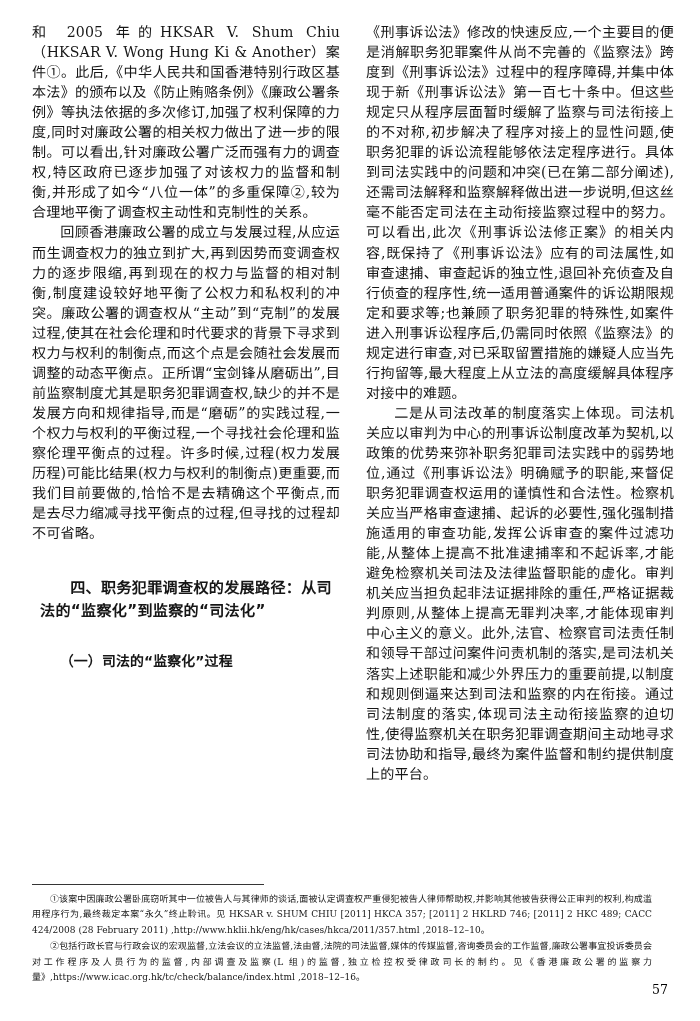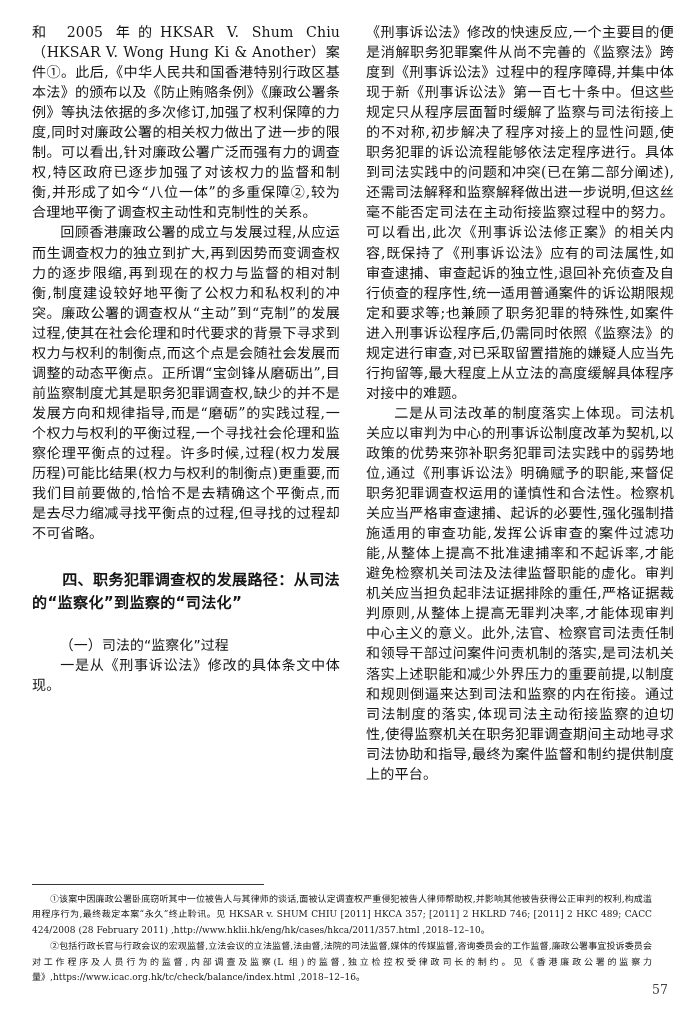--- a/index.html
+++ b/index.html
@@ -42,37 +42,37 @@
     text-align: justify;
     text-justify: inter-ideograph;
     letter-spacing: 0.01em;
     text-indent: 2em;
     font-family: "DejaVu Serif", "Liberation Serif", serif;
   }
   p.no-indent {
     text-indent: 0;
   }
   h2.section-heading {
-    margin: 0;
+    margin: 8px;
     padding: 26px 0 20px 0;
     font-size: 15.1px;
     line-height: 23px;
     font-weight: bold;
     text-indent: 2em;
     text-align: justify;
     text-justify: inter-ideograph;
     letter-spacing: 0.02em;
     font-family: "DejaVu Sans", "Liberation Sans", sans-serif;
   }
   h3.sub-heading {
     margin: 0;
     padding: 0;
     font-size: 13.9px;
     line-height: 20.05px;
-    font-weight: normal;
+    font-weight: bold;
     text-indent: 2em;
     letter-spacing: 0.01em;
     font-family: "DejaVu Sans", "Liberation Sans", sans-serif;
   }
   .footnotes {
     position: absolute;
     left: 32px;
     top: 884px;
     width: 636px;
   }
@@ -93,36 +93,35 @@
     letter-spacing: 0.005em;
     font-family: "DejaVu Serif", "Liberation Serif", serif;
   }
   .page-number {
     position: absolute;
     right: 32px;
     top: 983px;
     font-size: 12.5px;
     line-height: 14px;
     font-family: "DejaVu Serif", "Liberation Serif", serif;
-    color: #404040;
+    color: #000000;
   }
 </style>
 </head>
 <body>
 
 <div class="page">
 
   <div class="columns">
 
     <div class="column">
       <p class="body-text no-indent">和 2005 年的HKSAR V. Shum Chiu （HKSAR V. Wong Hung Ki &amp; Another）案件①。此后,《中华人民共和国香港特别行政区基本法》的颁布以及《防止贿赂条例》《廉政公署条例》等执法依据的多次修订,加强了权利保障的力度,同时对廉政公署的相关权力做出了进一步的限制。可以看出,针对廉政公署广泛而强有力的调查权,特区政府已逐步加强了对该权力的监督和制衡,并形成了如今“八位一体”的多重保障②,较为合理地平衡了调查权主动性和克制性的关系。</p>
       <p class="body-text">回顾香港廉政公署的成立与发展过程,从应运而生调查权力的独立到扩大,再到因势而变调查权力的逐步限缩,再到现在的权力与监督的相对制衡,制度建设较好地平衡了公权力和私权利的冲突。廉政公署的调查权从“主动”到“克制”的发展过程,使其在社会伦理和时代要求的背景下寻求到权力与权利的制衡点,而这个点是会随社会发展而调整的动态平衡点。正所谓“宝剑锋从磨砺出”,目前监察制度尤其是职务犯罪调查权,缺少的并不是发展方向和规律指导,而是“磨砺”的实践过程,一个权力与权利的平衡过程,一个寻找社会伦理和监察伦理平衡点的过程。许多时候,过程(权力发展历程)可能比结果(权力与权利的制衡点)更重要,而我们目前要做的,恰恰不是去精确这个平衡点,而是去尽力缩减寻找平衡点的过程,但寻找的过程却不可省略。</p>
       <h2 class="section-heading">四、职务犯罪调查权的发展路径：从司法的“监察化”到监察的“司法化”</h2>
       <h3 class="sub-heading">（一）司法的“监察化”过程</h3>
-      <p class="body-text">一是从《刑事诉讼法》修改的具体条文中体现。</p>
     </div>
 
     <div class="column">
       <p class="body-text no-indent">《刑事诉讼法》修改的快速反应,一个主要目的便是消解职务犯罪案件从尚不完善的《监察法》跨度到《刑事诉讼法》过程中的程序障碍,并集中体现于新《刑事诉讼法》第一百七十条中。但这些规定只从程序层面暂时缓解了监察与司法衔接上的不对称,初步解决了程序对接上的显性问题,使职务犯罪的诉讼流程能够依法定程序进行。具体到司法实践中的问题和冲突(已在第二部分阐述),还需司法解释和监察解释做出进一步说明,但这丝毫不能否定司法在主动衔接监察过程中的努力。可以看出,此次《刑事诉讼法修正案》的相关内容,既保持了《刑事诉讼法》应有的司法属性,如审查逮捕、审查起诉的独立性,退回补充侦查及自行侦查的程序性,统一适用普通案件的诉讼期限规定和要求等;也兼顾了职务犯罪的特殊性,如案件进入刑事诉讼程序后,仍需同时依照《监察法》的规定进行审查,对已采取留置措施的嫌疑人应当先行拘留等,最大程度上从立法的高度缓解具体程序对接中的难题。</p>
       <p class="body-text">二是从司法改革的制度落实上体现。司法机关应以审判为中心的刑事诉讼制度改革为契机,以政策的优势来弥补职务犯罪司法实践中的弱势地位,通过《刑事诉讼法》明确赋予的职能,来督促职务犯罪调查权运用的谨慎性和合法性。检察机关应当严格审查逮捕、起诉的必要性,强化强制措施适用的审查功能,发挥公诉审查的案件过滤功能,从整体上提高不批准逮捕率和不起诉率,才能避免检察机关司法及法律监督职能的虚化。审判机关应当担负起非法证据排除的重任,严格证据裁判原则,从整体上提高无罪判决率,才能体现审判中心主义的意义。此外,法官、检察官司法责任制和领导干部过问案件问责机制的落实,是司法机关落实上述职能和减少外界压力的重要前提,以制度和规则倒逼来达到司法和监察的内在衔接。通过司法制度的落实,体现司法主动衔接监察的迫切性,使得监察机关在职务犯罪调查期间主动地寻求司法协助和指导,最终为案件监督和制约提供制度上的平台。</p>
     </div>
 
   </div>
 
   <div class="footnotes">

